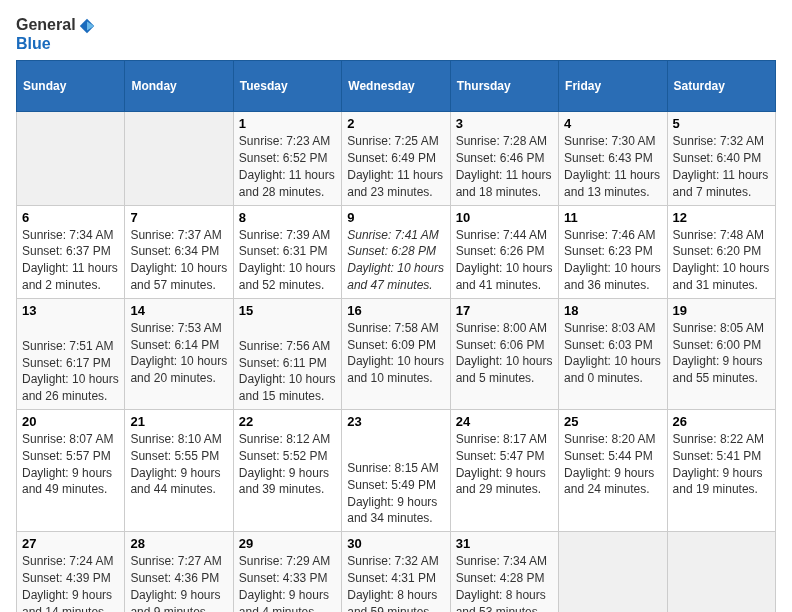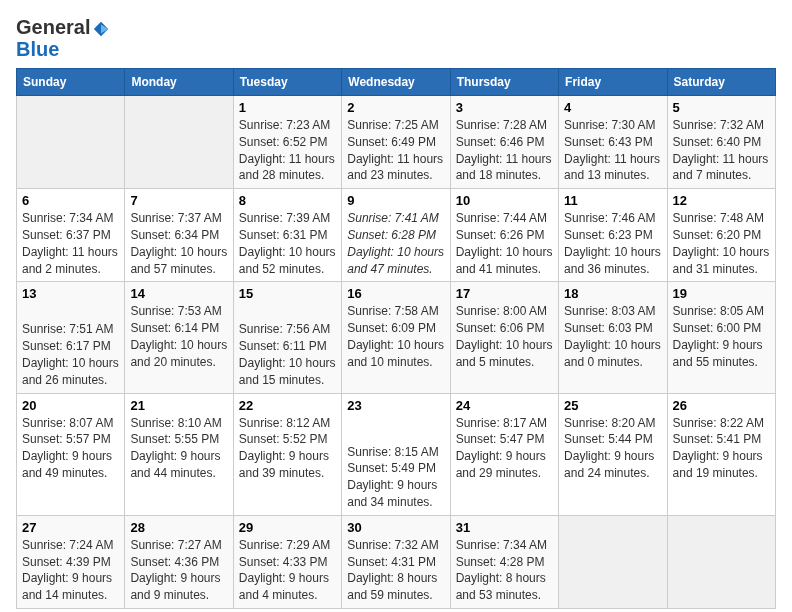--- a/index.html
+++ b/index.html
@@ -35,21 +35,21 @@
     }
     table {
       width: 100%;
       border-collapse: collapse;
       font-size: 11px;
     }
     thead tr th {
       background-color: #2a6db5;
       color: #fff;
       text-align: left;
-      padding: 6px 6px;
+      padding: 18px 6px;
       font-size: 12px;
       font-weight: bold;
       border: 1px solid #1a5a9a;
     }
     tbody tr td {
       border: 1px solid #ccc;
       vertical-align: top;
       padding: 4px 5px;
       width: 108px;
       min-height: 72px;
@@ -75,21 +75,21 @@
     }
     .empty-cell {
       background: #f0f0f0 !important;
     }
   </style>
 </head>
 <body>
 
 <div class="header">
   <div class="logo">
-  <div style="line-height:1.1; font-size:20px; font-weight:bold;">
+  <div style="line-height:1.1; font-size:16px; font-weight:bold;">
     <span style="color:#333;">General</span><svg width="18" height="18" style="vertical-align:middle; margin-left:2px;" viewBox="0 0 20 20">
           <polygon points="2,4 18,4 18,16 2,16" fill="none"></polygon>
           <polygon points="10,2 18,10 10,18 2,10" fill="#1a6bbd"></polygon>
           <polygon points="10,5 18,10 10,15" fill="#6ab8e8"></polygon>
         </svg><br>
     <span style="color:#1a6bbd;">Blue</span>
   </div>
 </div>
   <div class="title-block">
     <div class="month-title"></div>

